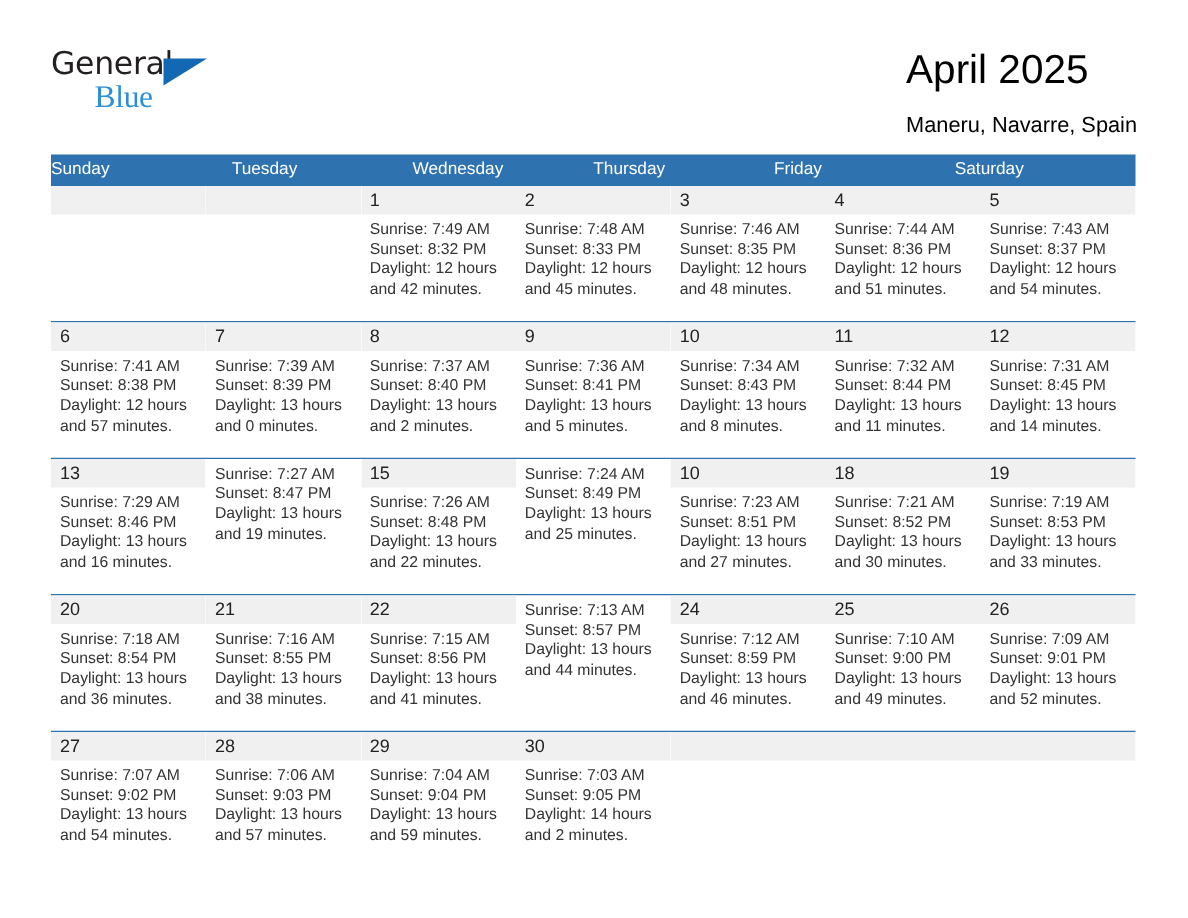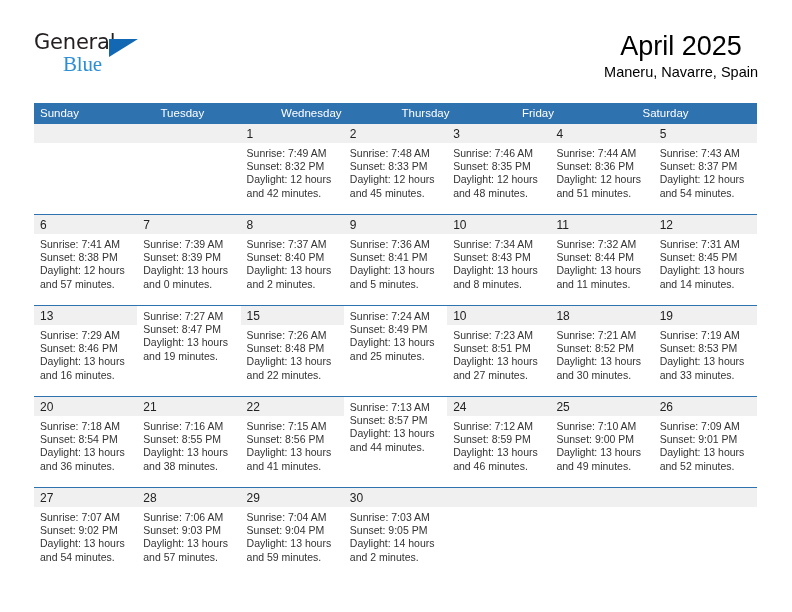--- a/index.html
+++ b/index.html
@@ -74,30 +74,30 @@
     top: 20px;
     width: 2px;
     height: 26px;
     background: #ffffff;
   }
 
   .titles {
     position: absolute;
     right: 0;
     top: 0;
-    text-align: center;
+    text-align: left;
   }
   .month-title {
     font-size: 27px;
     color: #000000;
     line-height: 1.1;
     white-space: nowrap;
   }
   .location-title {
-    margin-top: 3px;
+    margin-top: 15px;
     font-size: 14.5px;
     color: #000000;
     line-height: 1.1;
     white-space: nowrap;
   }
 
   
   .calendar {
     position: absolute;
     left: 34px;
@@ -107,21 +107,21 @@
   .weekdays {
     display: flex;
     background: #2f72b0;
     height: 21px;
   }
   .weekday {
     flex: 1 1 0;
     color: #ffffff;
     font-size: 11.5px;
     line-height: 21px;
-    padding-left: 6px;
+    padding-left: 0;
     box-sizing: border-box;
     white-space: nowrap;
   }
   .week {
     display: flex;
     border-top: 1.4px solid #2f72b0;
     height: 90px;
   }
   .week.first {
     border-top: none;

